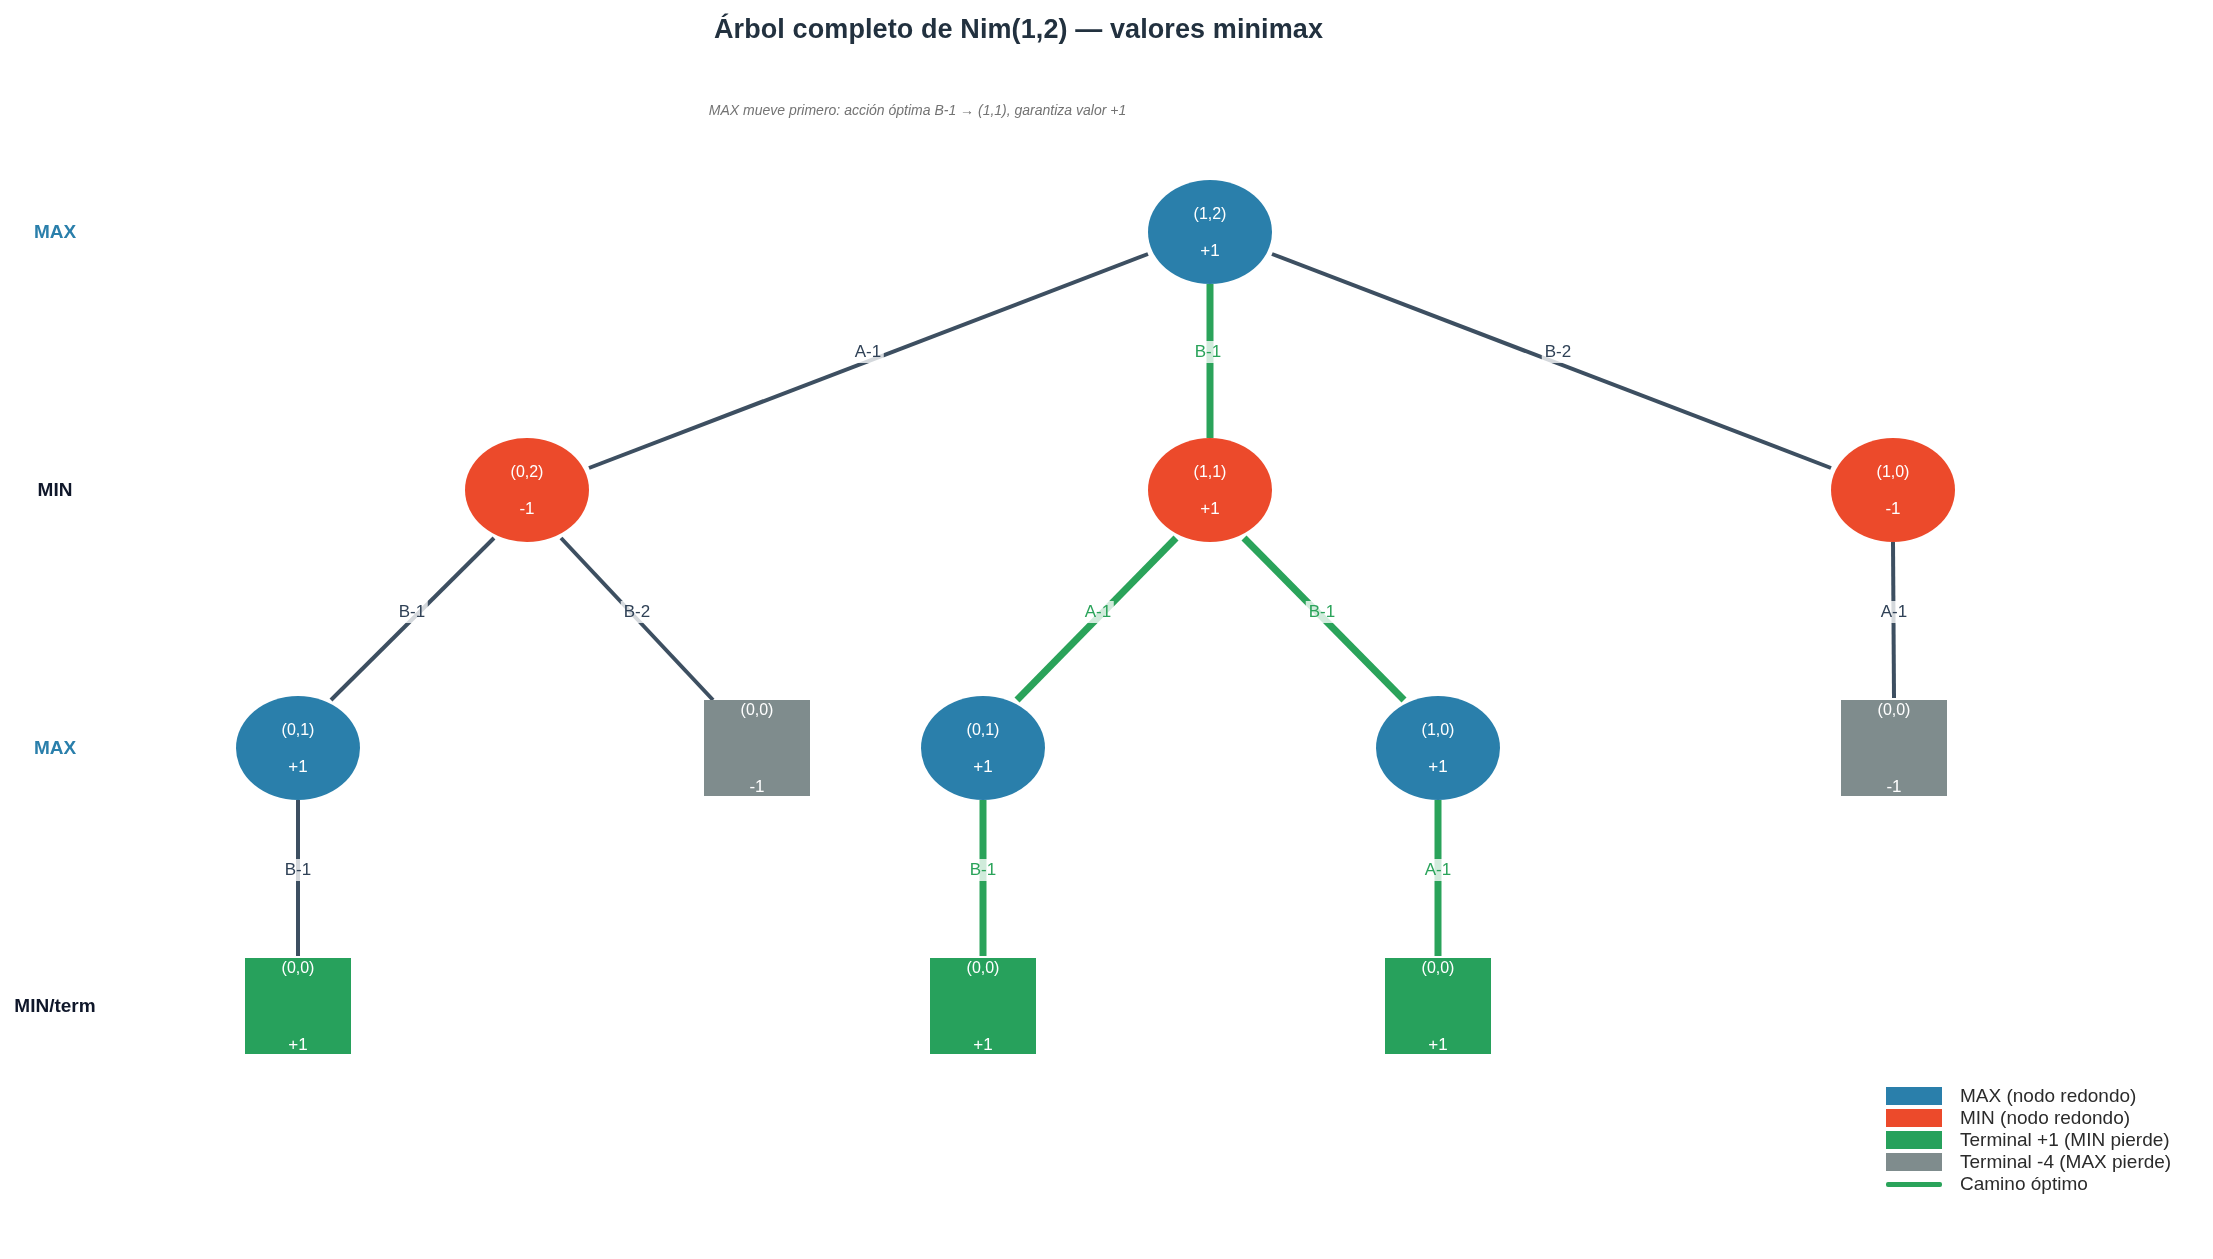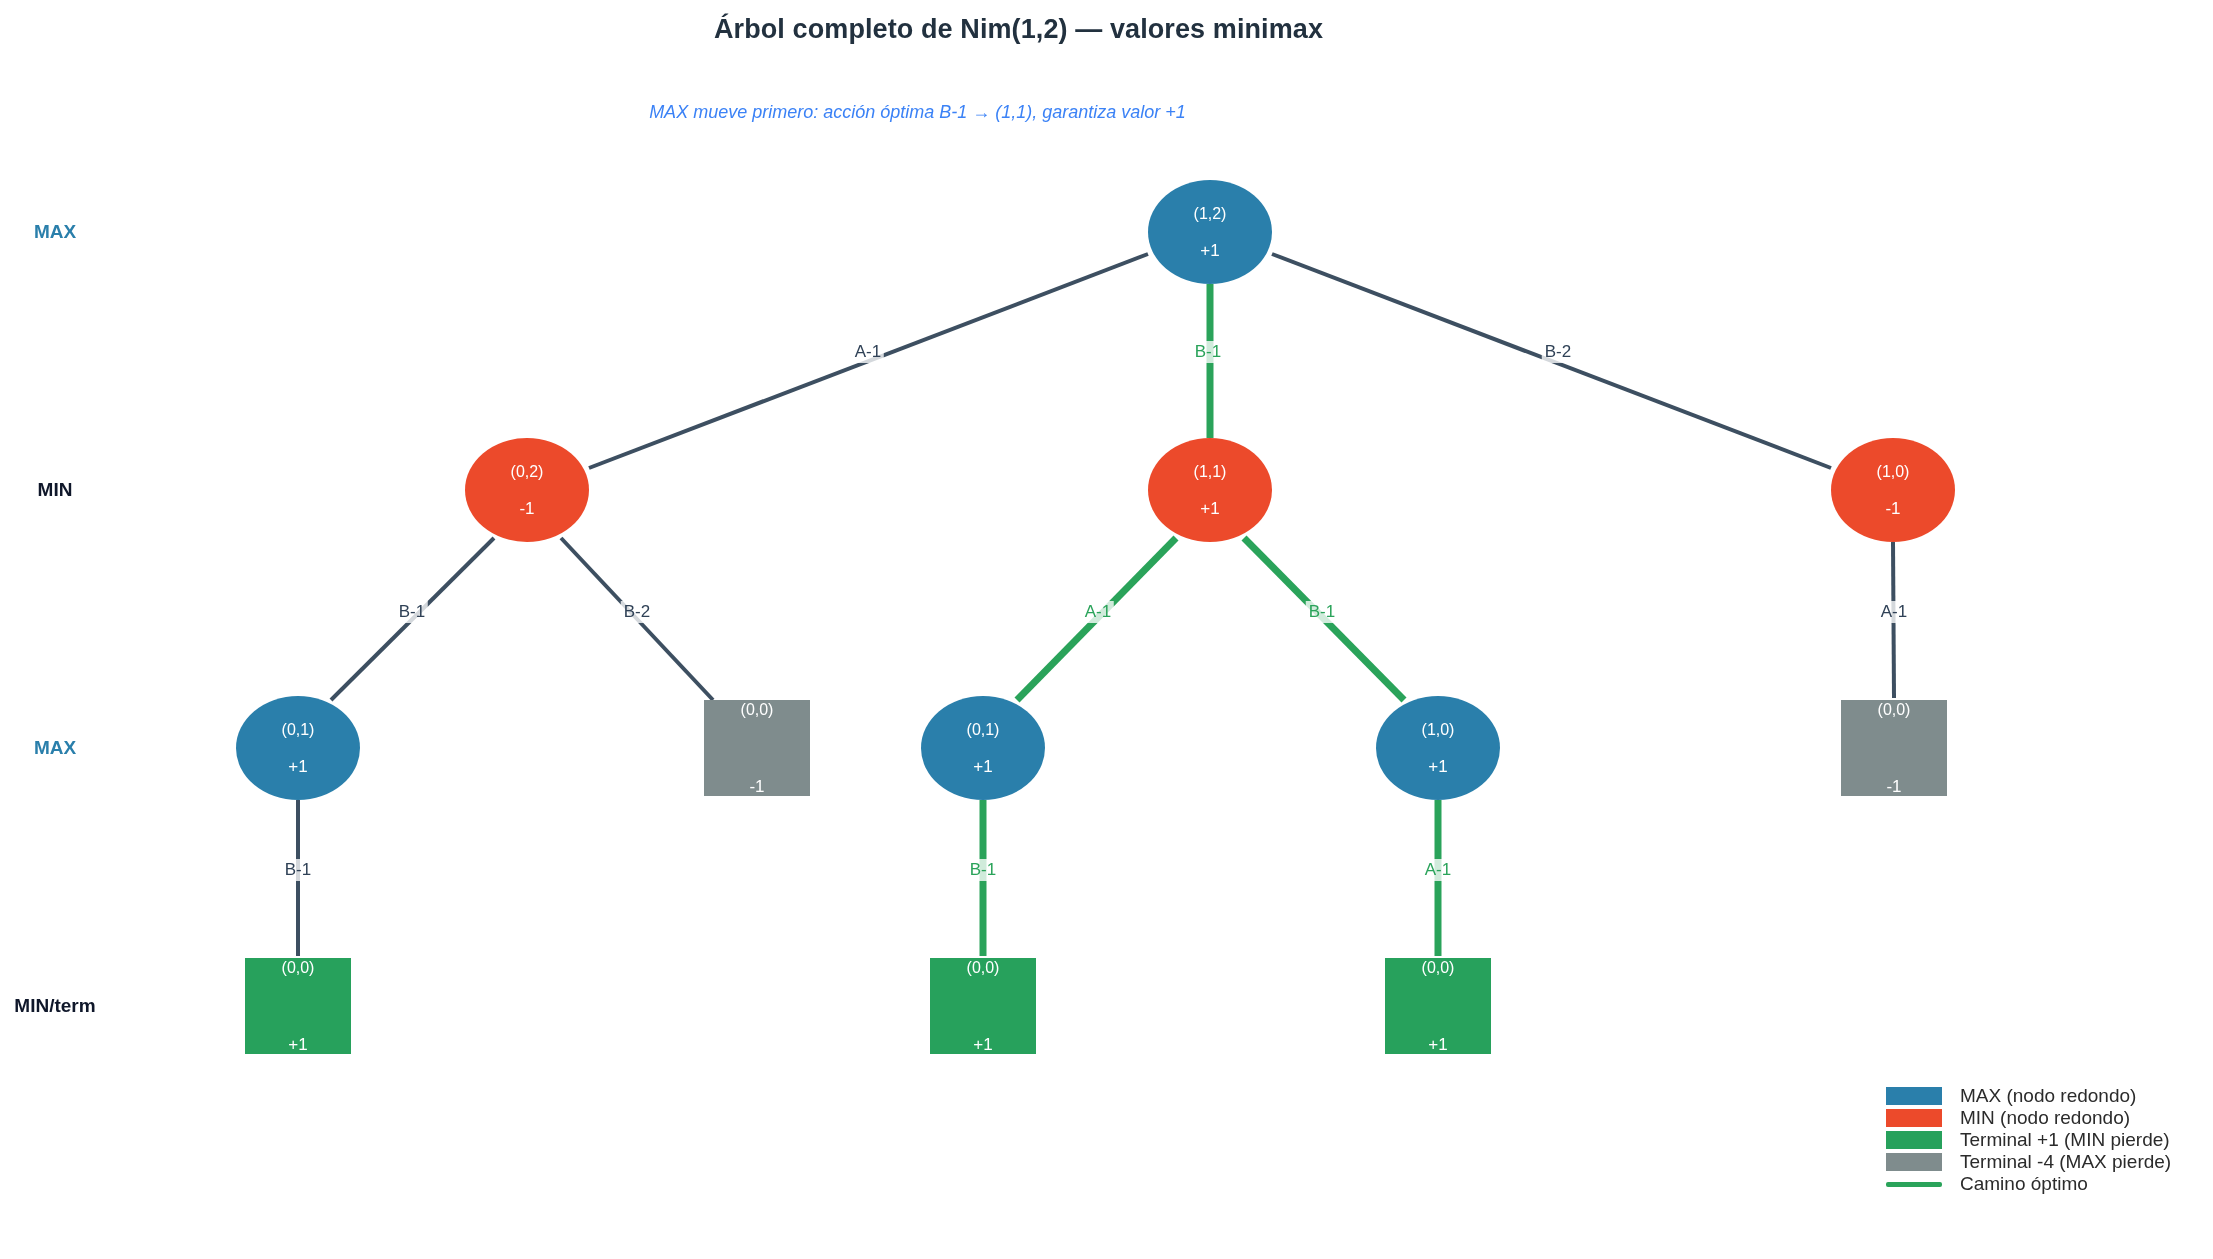--- a/index.html
+++ b/index.html
@@ -30,23 +30,23 @@
     font-weight: bold;
     color: #22313f;
     letter-spacing: 0.1px;
   }
   #subtitle {
     position: absolute;
     left: 0;
     top: 102px;
     width: 1835px;
     text-align: center;
-    font-size: 18px;
+    font-size: 14px;
     font-style: italic;
-    color: #3b82f6;
+    color: #737373;
   }
   svg.edges {
     position: absolute;
     left: 0; top: 0;
     width: 2213px;
     height: 1259px;
     pointer-events: none;
   }
   .level-label {
     position: absolute;

